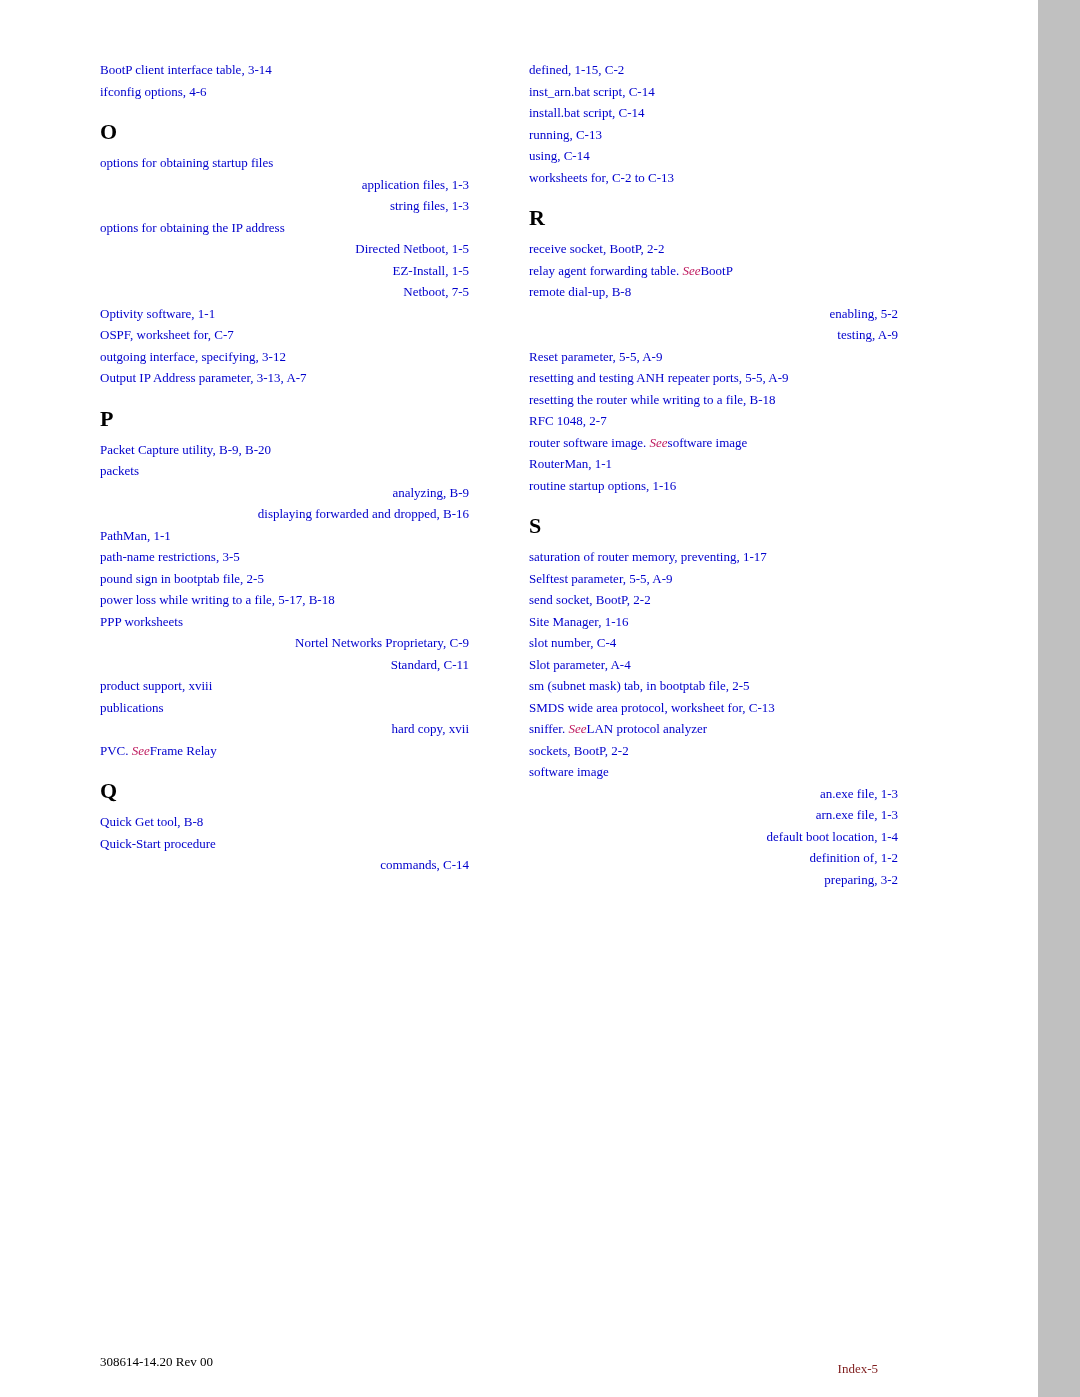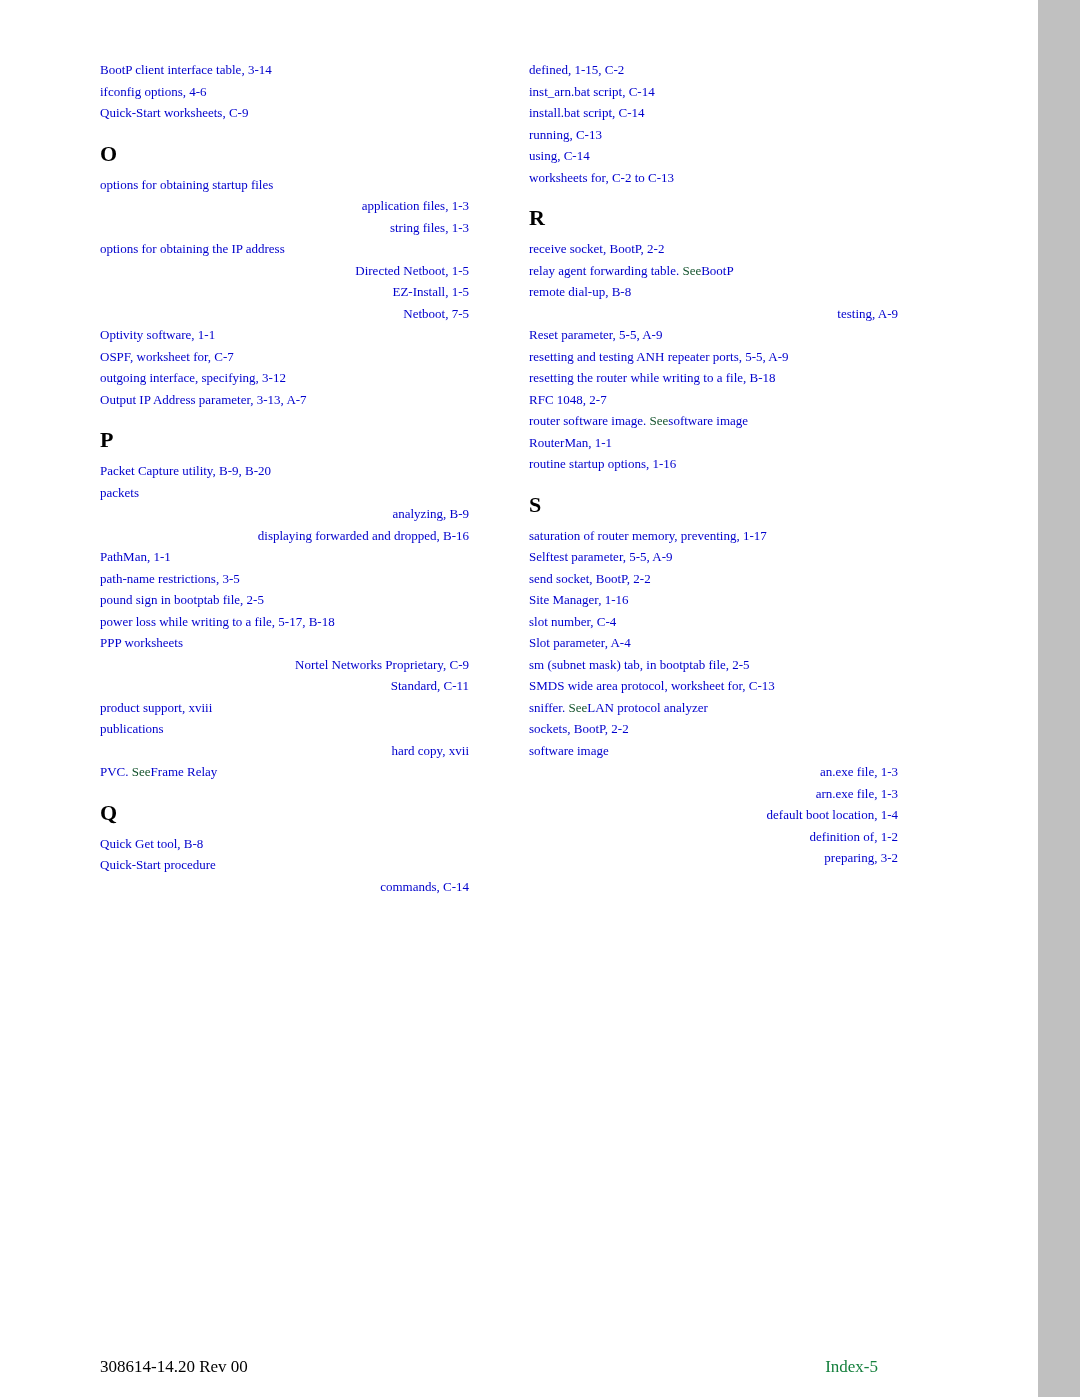--- a/index.html
+++ b/index.html
@@ -52,51 +52,52 @@
     .index-entry {
       color: #0000cc;
       margin-bottom: 2px;
       line-height: 1.5;
     }
     .indent1 {
       padding-left: 24px;
       text-align: right;
     }
     .see-text {
-      color: #14532d;
+      font-style: italic;
+      color: #be185d;
     }
     .footer {
       display: flex;
       justify-content: space-between;
       padding: 10px 100px 20px 100px;
       margin-right: 42px;
       color: #000;
-      font-size: 17px;
+      font-size: 13px;
       border-top: none;
       gap: 41px;
     }
     .footer-left {
       color: #000;
     }
     .footer-right {
-      color: #15803d;
+      color: #7f1d1d;
+      margin-top: 7px;
     }
   </style>
 </head>
 <body>
 
 <div class="page">
   <div class="right-bar"></div>
   <div class="content">
     <div class="left-col">
 
       <div id="left-top-entries">
           <div class="index-entry ">BootP client interface table, 3-14</div>
           <div class="index-entry ">ifconfig options, 4-6</div>
-          <div class="index-entry ">Quick-Start worksheets, C-9</div>
         </div>
 
       <div id="left-sections">
           <div class="section-letter">O</div>
           <div class="index-entry ">options for obtaining startup files</div>
           <div class="index-entry indent1">application files, 1-3</div>
           <div class="index-entry indent1">string files, 1-3</div>
           <div class="index-entry ">options for obtaining the IP address</div>
           <div class="index-entry indent1">Directed Netboot, 1-5</div>
           <div class="index-entry indent1">EZ-Install, 1-5</div>
@@ -134,20 +135,21 @@
           <div class="index-entry ">install.bat script, C-14</div>
           <div class="index-entry ">running, C-13</div>
           <div class="index-entry ">using, C-14</div>
           <div class="index-entry ">worksheets for, C-2 to C-13</div>
         </div>
       <div id="right-sections">
           <div class="section-letter">R</div>
           <div class="index-entry ">receive socket, BootP, 2-2</div>
           <div class="index-entry ">relay agent forwarding table. <span class="see-text">See</span>BootP</div>
           <div class="index-entry ">remote dial-up, B-8</div>
+          <div class="index-entry indent1">enabling, 5-2</div>
           <div class="index-entry indent1">testing, A-9</div>
           <div class="index-entry ">Reset parameter, 5-5, A-9</div>
           <div class="index-entry ">resetting and testing ANH repeater ports, 5-5, A-9</div>
           <div class="index-entry ">resetting the router while writing to a file, B-18</div>
           <div class="index-entry ">RFC 1048, 2-7</div>
           <div class="index-entry ">router software image. <span class="see-text">See</span>software image</div>
           <div class="index-entry ">RouterMan, 1-1</div>
           <div class="index-entry ">routine startup options, 1-16</div>
           <div class="section-letter">S</div>
           <div class="index-entry ">saturation of router memory, preventing, 1-17</div>

